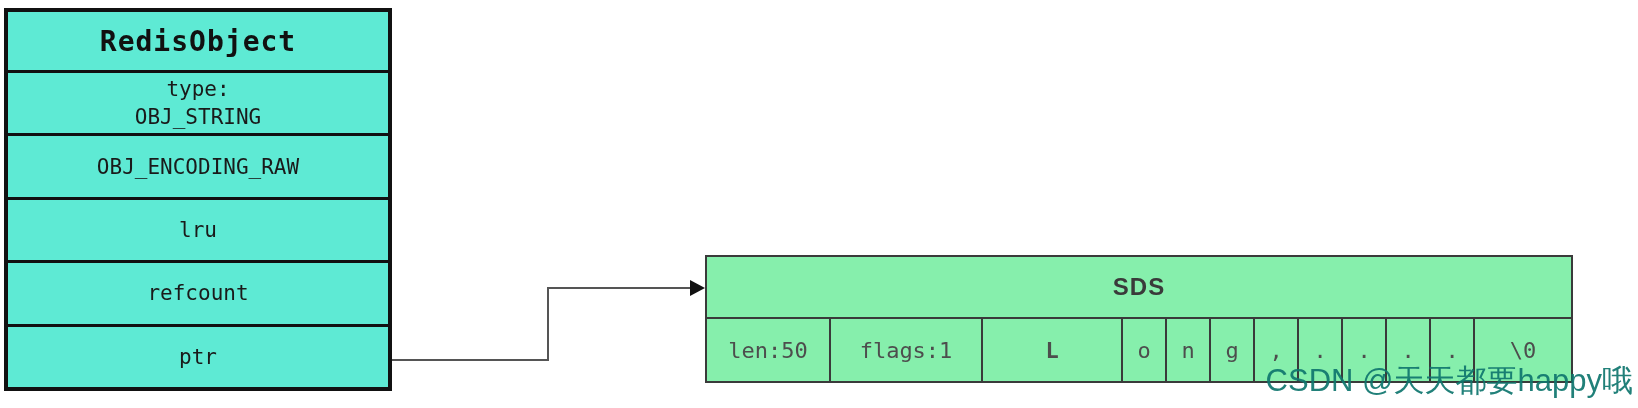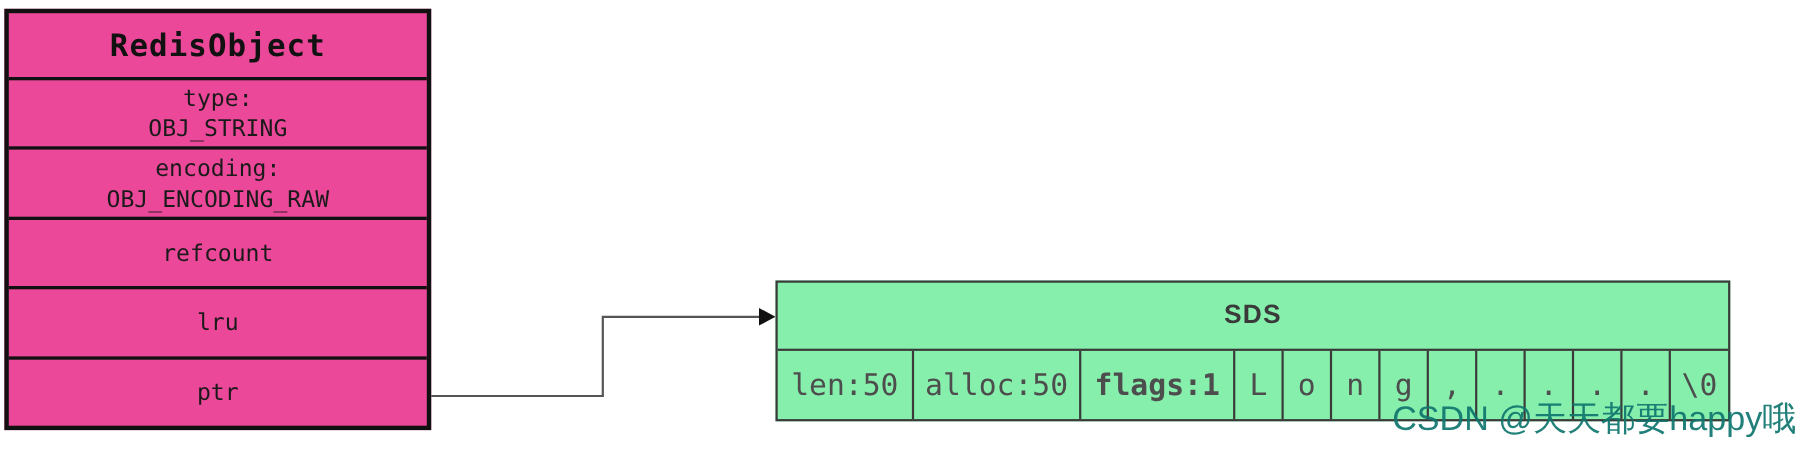--- a/index.html
+++ b/index.html
@@ -12,21 +12,21 @@
     overflow: hidden;
     font-family: "DejaVu Sans Mono", monospace;
   }
 
   
   .redis-table {
     position: absolute;
     left: 4px; top: 8px;
     width: 388px; height: 383px;
     border: 4px solid #111111;
-    background: #ec4899;
+    background: #5eead4;
     display: flex;
     flex-direction: column;
   }
   .rt-header {
     height: 58px;
     display: flex;
     align-items: center;
     justify-content: center;
     font-weight: bold;
     font-size: 28px;
@@ -77,21 +77,21 @@
   .sds-cells {
     flex: 1;
     border-top: 2px solid #3a3a3a;
     display: flex;
   }
   .sds-cells > div {
     border-right: 2px solid #3a3a3a;
     display: flex;
     align-items: center;
     justify-content: center;
-    font-size: 27px;
+    font-size: 22px;
     color: #4d4d4d;
   }
   .sds-cells > div:last-child { border-right: none; flex: 1; }
   .sds-cells > div:nth-child(1)  { width: 124px; }
   .sds-cells > div:nth-child(2)  { width: 152px; }
   .sds-cells > div:nth-child(3)  { width: 140px; font-weight: bold; }
   .sds-cells > div:nth-child(n+4):nth-child(-n+12) { width: 44px; }
 
   
   .watermark {
@@ -110,44 +110,42 @@
 
 <div class="stage">
 
   <div class="redis-table">
     <div class="rt-header">RedisObject</div>
     <div class="rt-row">
       <span>type:</span>
       <span>OBJ_STRING</span>
     </div>
     <div class="rt-row">
-      <span>encoding:</span>
       <span>OBJ_ENCODING_RAW</span>
     </div>
     <div class="rt-row">
-      <span>refcount</span>
+      <span>lru</span>
     </div>
     <div class="rt-row">
-      <span>lru</span>
+      <span>refcount</span>
     </div>
     <div class="rt-row">
       <span>ptr</span>
     </div>
   </div>
 
   <svg class="arrow-svg" viewBox="0 0 1638 408" xmlns="http://www.w3.org/2000/svg">
     <polyline points="392,360 548,360 548,288 692,288" fill="none" stroke="#555555" stroke-width="2"></polyline>
     <polygon points="690,280 705,288 690,296" fill="#111111"></polygon>
   </svg>
 
   <div class="sds-table">
     <div class="sds-header">SDS</div>
     <div class="sds-cells">
       <div>len:50</div>
-      <div>alloc:50</div>
       <div>flags:1</div>
       <div>L</div>
       <div>o</div>
       <div>n</div>
       <div>g</div>
       <div>,</div>
       <div>.</div>
       <div>.</div>
       <div>.</div>
       <div>.</div>

